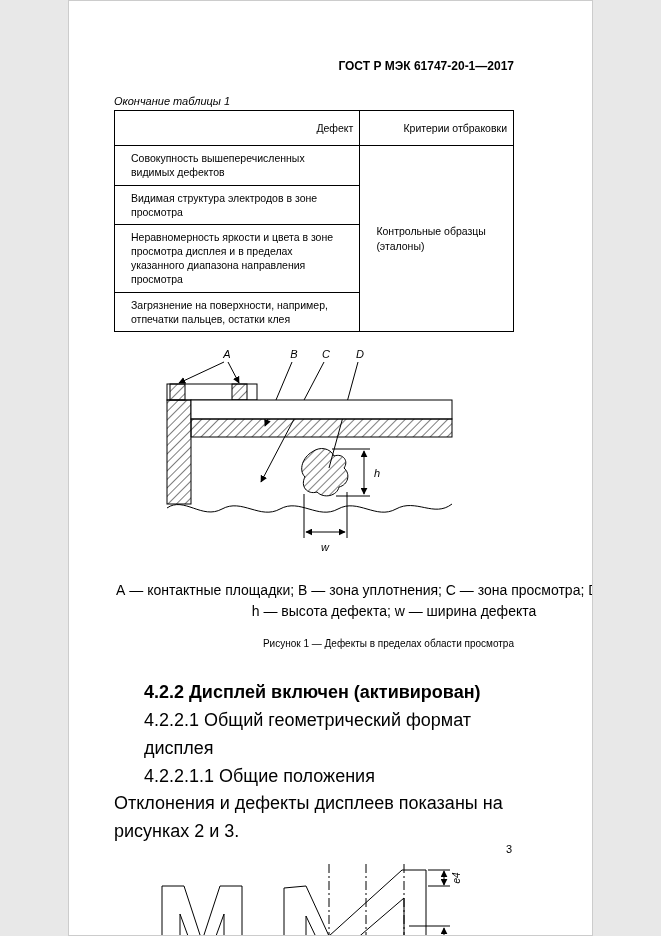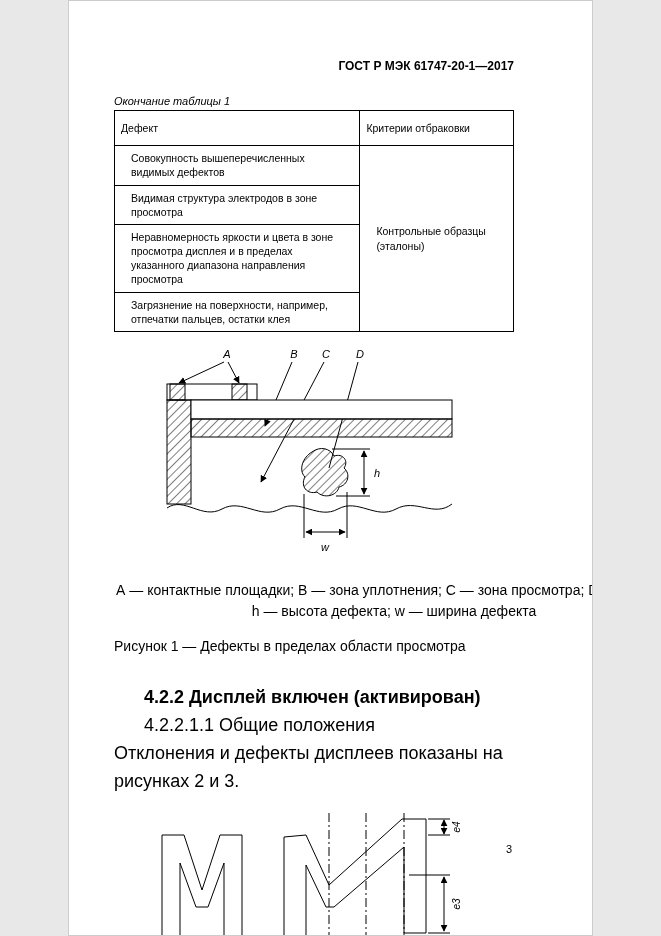--- a/index.html
+++ b/index.html
@@ -26,33 +26,33 @@
   }
   table.defects{
     width:100%;border-collapse:collapse;
     font-size:10.5px;line-height:1.35;
   }
   table.defects th, table.defects td{
     border:1px solid #000;
     font-weight:normal;
     vertical-align:middle;
   }
-  table.defects th{padding:10px 6px;text-align:left;font-size:10.5px;}
+  table.defects th{padding:10px 6px;text-align:right;font-size:10.5px;}
   table.defects td{padding:5px 16px;text-align:left;}
   table.defects col.c1{width:61.5%;}
   td.criteria-cell{text-align:center;padding:4px 18px;}
   .fig-wrap{text-align:center;margin-top:14px;}
   .fig1-legend{
     font-size:14px;
     text-align:center;
     width:560px;margin:18px auto 0 auto;
     line-height:1.5;
   }
   .fig-caption{
-    font-size:14px;text-align:left;margin-top:16px;
+    font-size:10px;text-align:right;margin-top:16px;
   }
   .sections{margin-top:30px;font-size:18px;line-height:1.55;}
   .sec-heading{padding-left:30px;font-weight:bold;}
   .sec-sub{padding-left:30px;}
   .sec-paragraph{}
   .fig2-wrap{text-align:center;margin-top:10px;}
   .fig2-caption{font-size:10.5px;text-align:center;margin-top:8px;}
   .page-number{
     position:absolute;right:80px;top:842px;
     font-size:11px;
@@ -149,20 +149,21 @@
         <text class="dim-label" x="161" y="205" text-anchor="middle">w</text>
       </svg>
     </div>
 
     <div class="fig1-legend">А — контактные площадки; В — зона уплотнения; С — зона просмотра; D — дефект; h — высота дефекта; w — ширина дефекта</div>
 
     <div class="fig-caption">Рисунок 1 — Дефекты в пределах области просмотра</div>
 
     <div class="sections">
       <div class="sec-heading">4.2.2  Дисплей включен (активирован)</div>
+      <div class="sec-sub">4.2.2.1  Общий геометрический формат дисплея</div>
       <div class="sec-sub">4.2.2.1.1  Общие положения</div>
       <div class="sec-paragraph">Отклонения и дефекты дисплеев показаны на рисунках 2 и 3.</div>
     </div>
 
     <div class="fig2-wrap">
       <svg width="340" height="172" viewBox="0 0 340 172">
 
         <polygon points="18,135 18,30 40,30 58,85 76,30 98,30 98,135 80,135 80,58 64,102 52,102 36,58 36,135" fill="#fff" stroke="#000" stroke-width="1"></polygon>
 
         <polygon points="140,134 140,32 162,30 185,80 258,14 282,14 282,128 260,128 260,42 190,102 182,102 162,60 162,134" fill="#fff" stroke="#000" stroke-width="1"></polygon>

